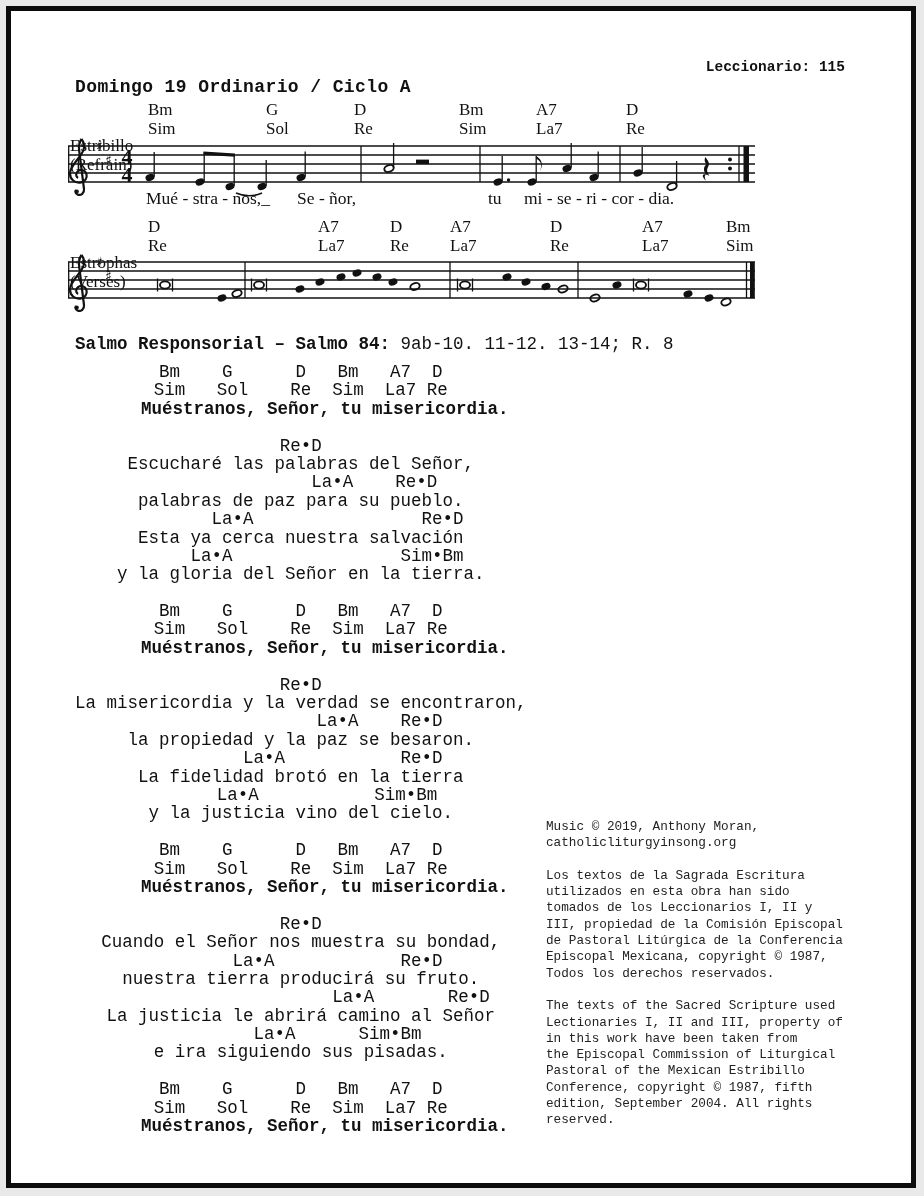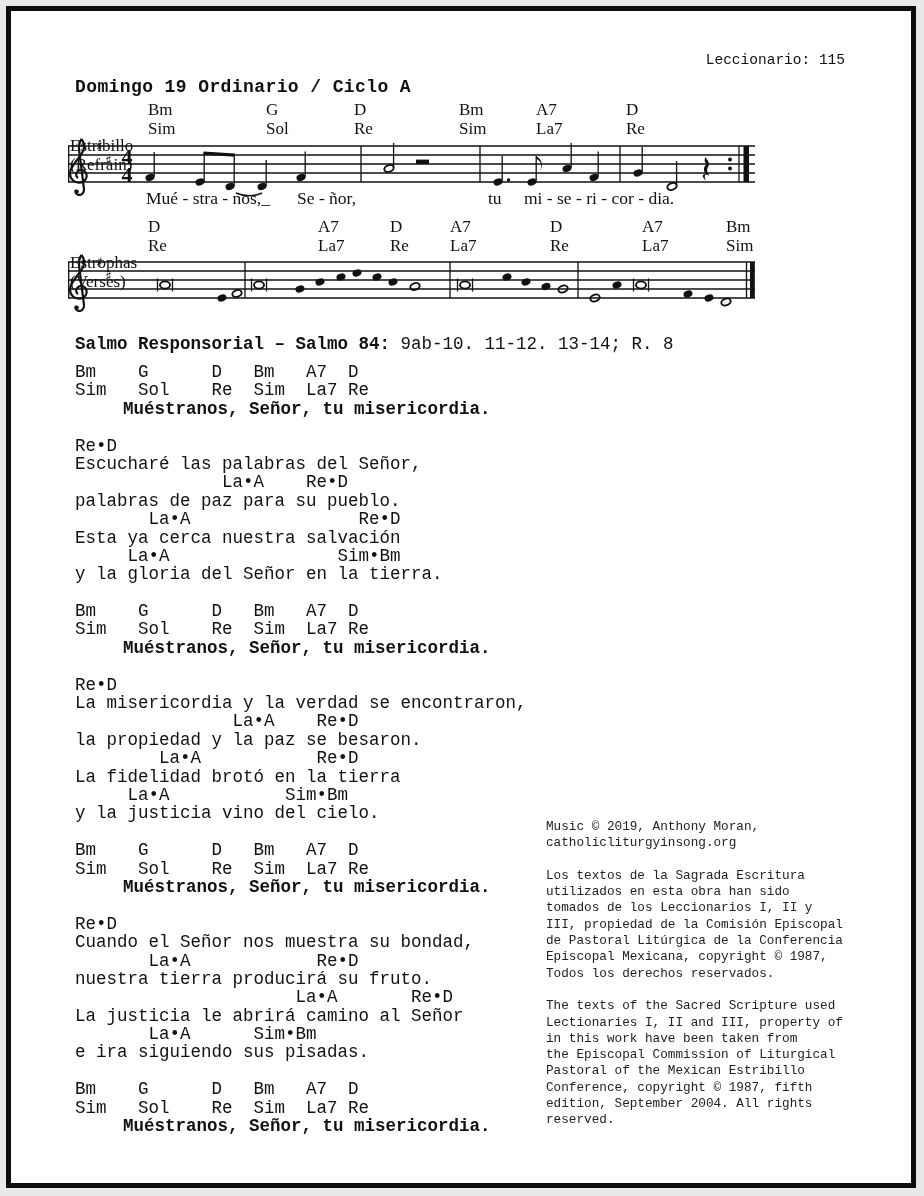--- a/index.html
+++ b/index.html
@@ -11,21 +11,21 @@
   .sheet{
     position:absolute;left:6px;top:6px;width:900px;height:1172px;
     background:#ffffff;border:5px solid #0d0d0d;
   }
   
   .page-title{
     position:absolute;left:75px;top:61px;
     font-weight:bold;font-size:18px;letter-spacing:0.4px;white-space:pre;margin-top:16px;
   }
   .lectionary{
-    position:absolute;right:79px;top:52px;font-size:14.5px;white-space:pre;
+    position:absolute;right:79px;top:59px;font-size:14.5px;white-space:pre;font-weight:bold;
   }
   
   .syslabel{
     position:absolute;left:70px;font-family:"Liberation Serif","DejaVu Serif",serif;
     font-size:17px;white-space:pre;margin-top:36px;
   }
   .ch{
     position:absolute;font-family:"Liberation Serif","DejaVu Serif",serif;
     font-size:17px;white-space:pre;
   }
@@ -33,21 +33,21 @@
   .lyr{
     position:absolute;top:188px;font-family:"Liberation Serif","DejaVu Serif",serif;
     font-size:17.5px;white-space:pre;
   }
   
   .psalm-heading{position:absolute;left:75px;top:334px;font-size:17.5px;white-space:pre;}
   .psalm-heading .bold{font-weight:bold;}
   .psalm-body{
     position:absolute;left:75px;top:363px;font-size:17.5px;line-height:18.4px;
   }
-  .psalm-body .tline{white-space:pre;height:18.4px;}
+  .psalm-body .tline{white-space:pre;height:18.4px;text-align:center;}
   .psalm-body .bold{font-weight:bold;padding-left:48px;}
   
   .credits{
     position:absolute;left:546px;top:819px;font-size:12.7px;line-height:16.3px;
     color:#222;
   }
   .credits .tline{white-space:pre;height:16.3px;}
   svg .thin{stroke:#111;stroke-width:1.3;}
   svg text{fill:#111;}
 </style>

